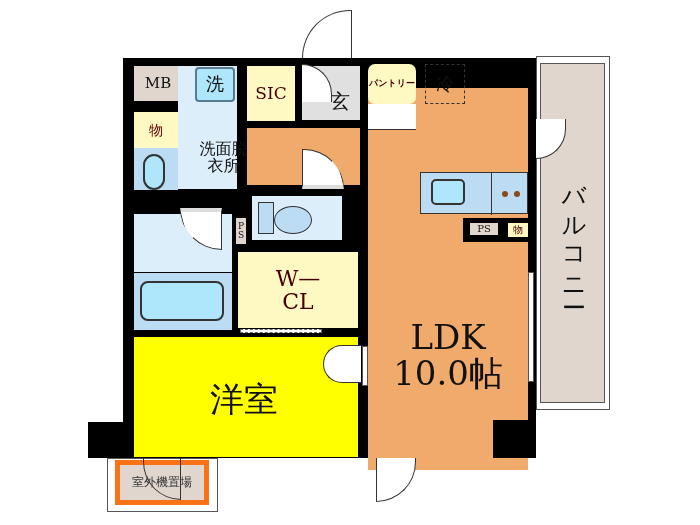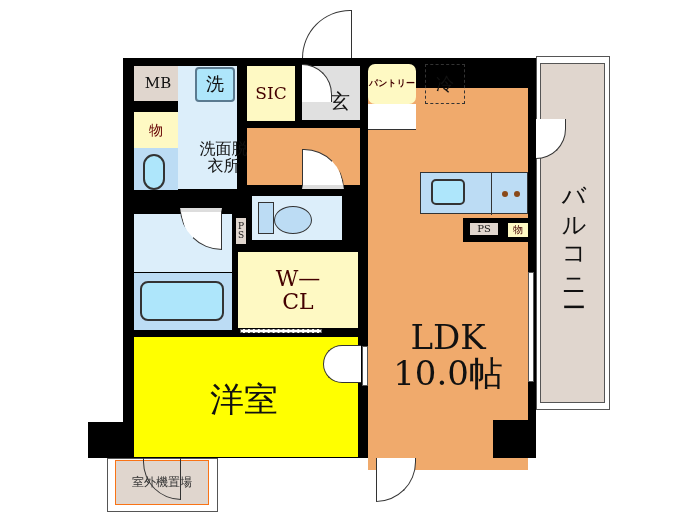--- a/index.html
+++ b/index.html
@@ -88,21 +88,21 @@
 <div class="abs" style="left:240px;top:329px;width:82px;height:4px;background:#fff;border:1px dashed #666;"></div>
 
 <div class="abs yellow" style="left:134px;top:337px;width:224px;height:120px;padding-left:8px;">
   <div class="lbl" style="left:40px;top:18px;width:140px;height:90px;flex-direction:column;font-size:34px;">
     <span>洋室</span>
   </div>
 </div>
 <div class="door" style="left:323px;top:345px;width:38px;height:38px;border:1px solid #333;border-radius:38px 0 0 38px;border-right:none;background:#fff;"></div>
 
 <div class="abs" style="left:107px;top:458px;width:111px;height:54px;border:1px solid #555;background:#fff;"></div>
-<div class="abs beige" style="left:115px;top:460px;width:94px;height:45px;border:1px solid #f97316;">
+<div class="abs beige" style="left:115px;top:460px;width:94px;height:45px;border:5px solid #f97316;">
   <div class="lbl" style="inset:0;font-size:12px;color:#333;">室外機置場</div>
 </div>
 <div class="door" style="left:143px;top:458px;width:38px;height:42px;border:1px solid #333;border-radius:0 0 0 40px;border-top:none;background:transparent;"></div>
 
 <div class="abs orange" style="left:368px;top:66px;width:160px;height:382px;margin-top:22px;">
   <div class="lbl" style="left:10px;top:228px;width:140px;height:80px;flex-direction:column;font-size:34px;">
     <span>LDK</span>
     <span>10.0帖</span>
   </div>
 </div>

